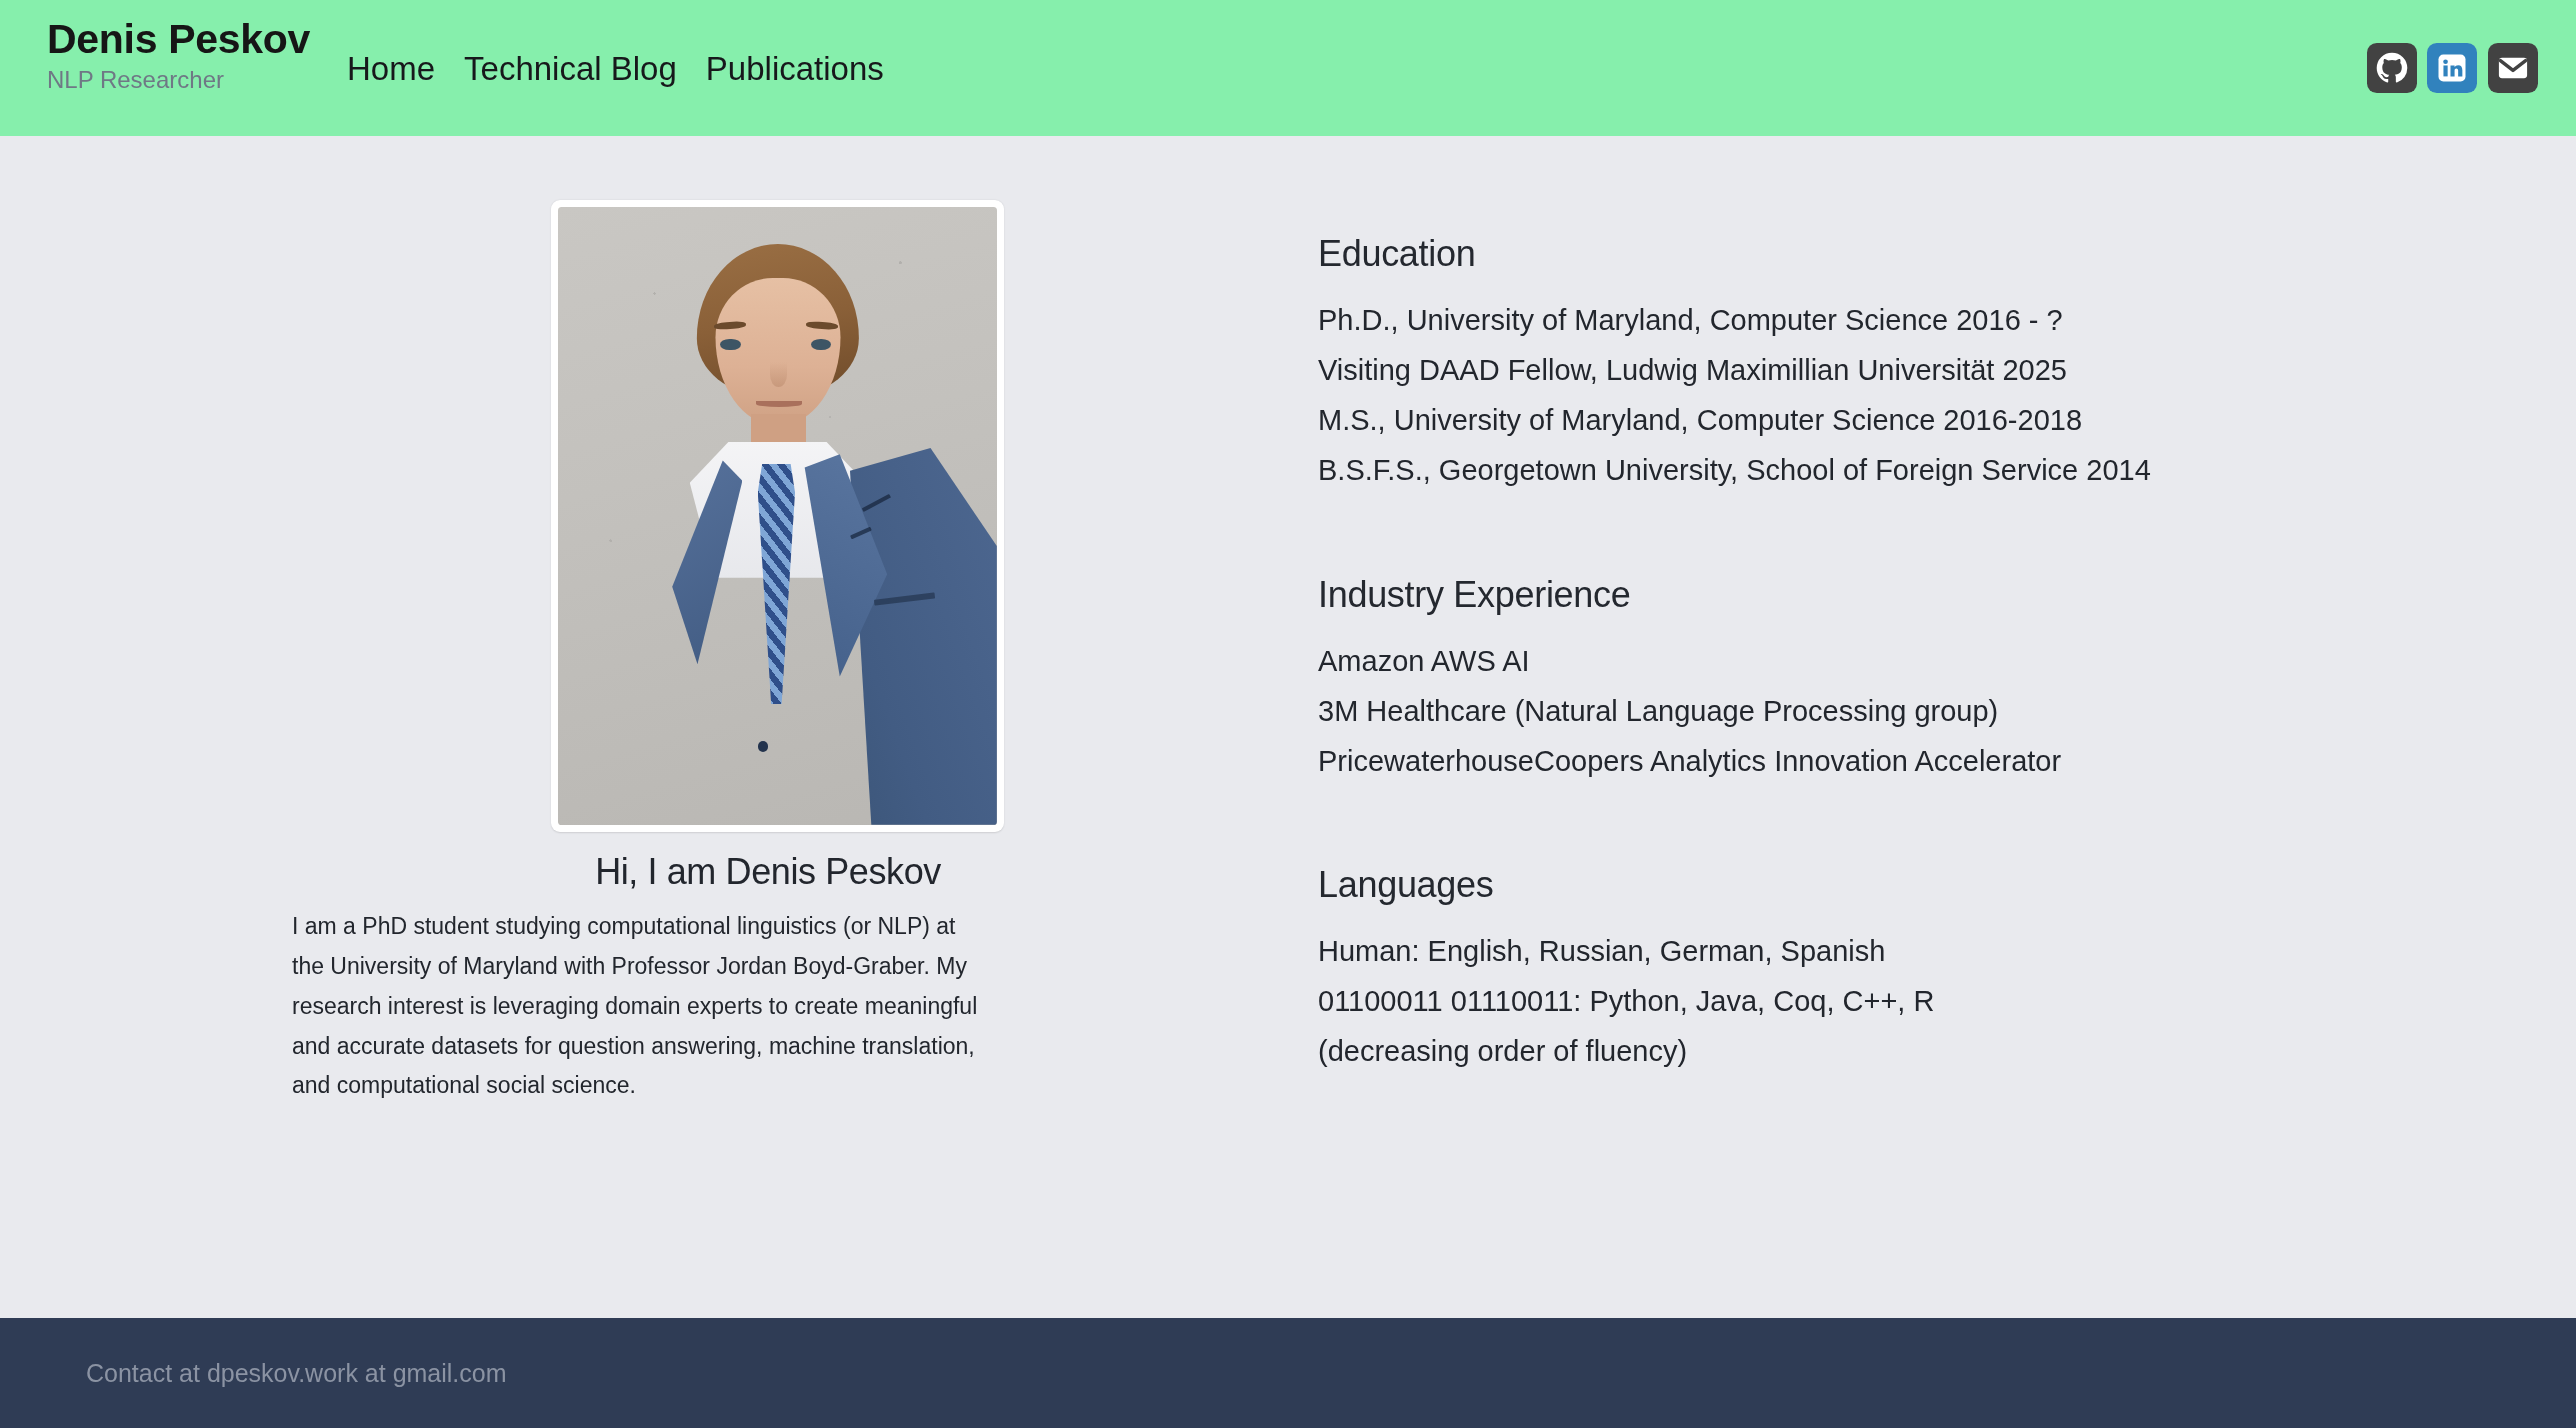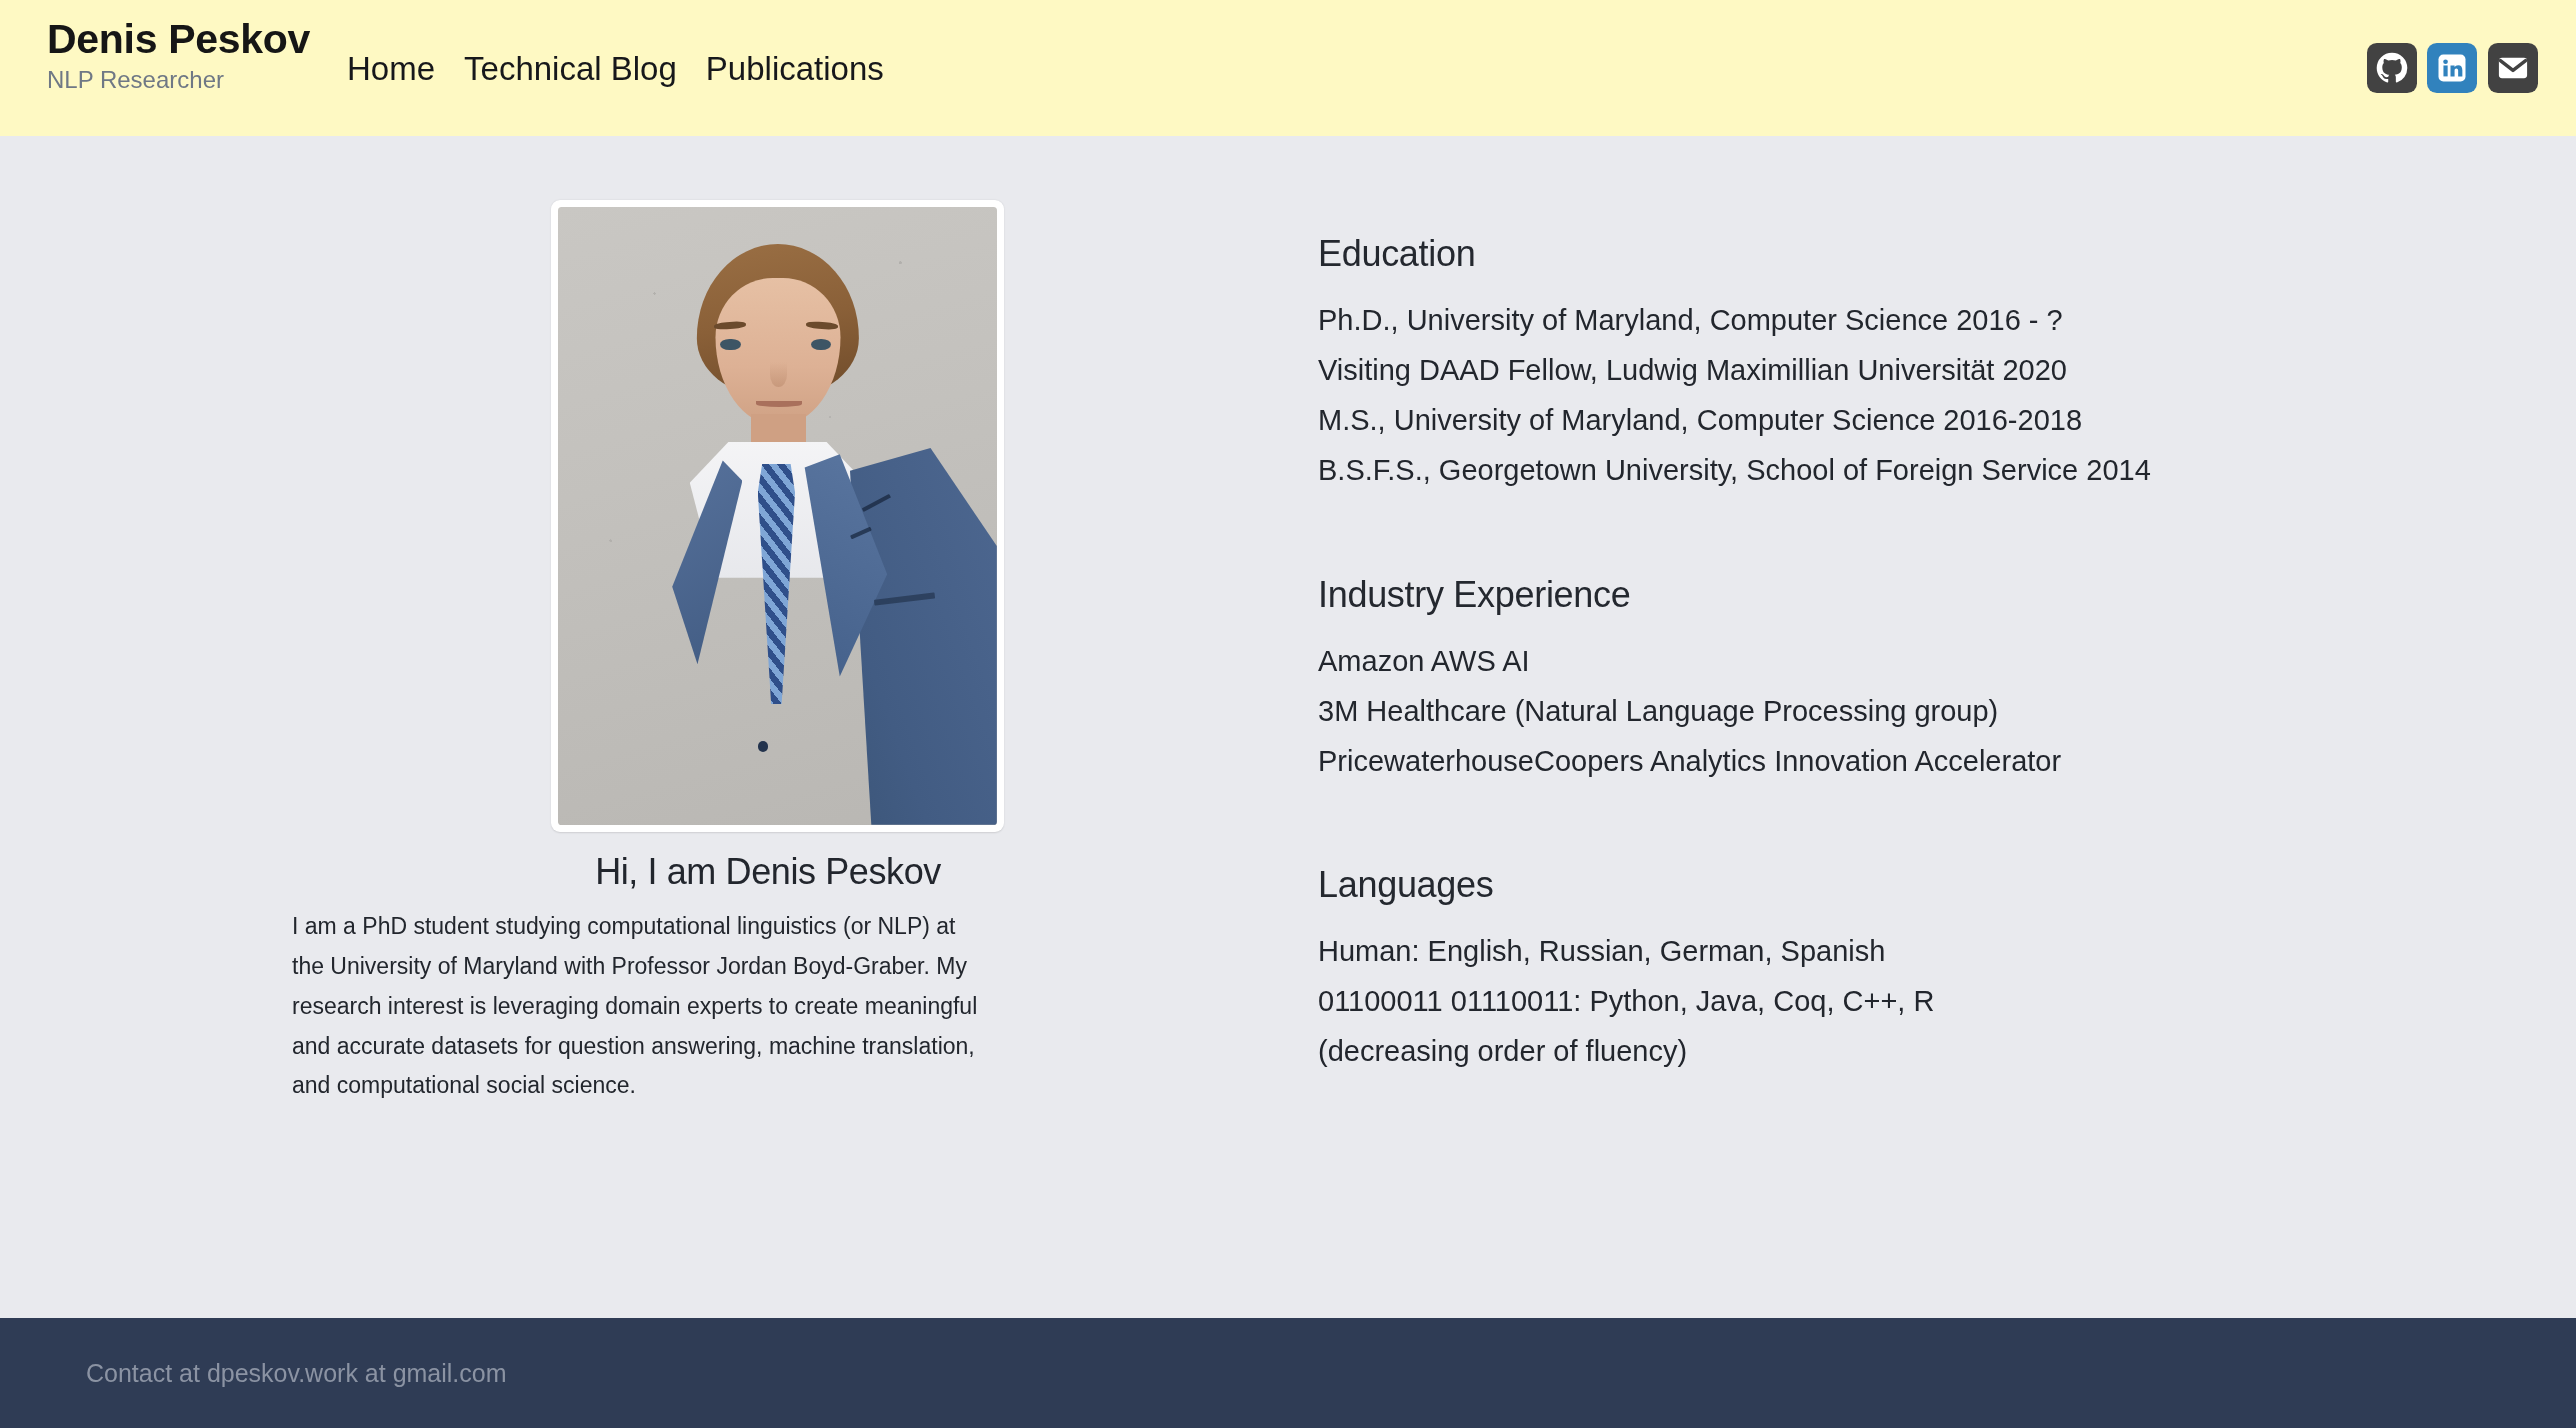--- a/index.html
+++ b/index.html
@@ -8,21 +8,21 @@
     width:2576px; height:1429px;
     background:#e9eaee;
     font-family:"Liberation Sans", sans-serif;
     overflow:hidden;
   }
 
   
   .site-header{
     position:absolute; top:0; left:0;
     width:2576px; height:136px;
-    background:#fef9c3;
+    background:#86efac;
     display:flex; align-items:center;
   }
   .brand{
     position:absolute; left:47px; top:18px;
     display:flex; flex-direction:column; justify-content:center;
   }
   .brand-name{
     font-size:41px; font-weight:700; color:#161616;
     letter-spacing:-0.3px; line-height:1.05;
     font-stretch:condensed;
@@ -312,21 +312,21 @@
     <h1 class="hero-title">Hi, I am Denis Peskov</h1>
     <p class="hero-text">I am a PhD student studying computational linguistics (or NLP) at the University of Maryland with Professor Jordan Boyd-Graber. My research interest is leveraging domain experts to create meaningful and accurate datasets for question answering, machine translation, and computational social science.</p>
   </div>
 
   <div class="right-col">
 
     <div class="section sec-education">
       <h2 class="section-title">Education</h2>
       <div class="section-lines">
         <div>Ph.D., University of Maryland, Computer Science 2016 - ?</div>
-        <div>Visiting DAAD Fellow, Ludwig Maximillian Universität 2020</div>
+        <div>Visiting DAAD Fellow, Ludwig Maximillian Universität 2025</div>
         <div>M.S., University of Maryland, Computer Science 2016-2018</div>
         <div>B.S.F.S., Georgetown University, School of Foreign Service 2014</div>
       </div>
     </div>
 
     <div class="section sec-industry">
       <h2 class="section-title">Industry Experience</h2>
       <div class="section-lines">
         <div>Amazon AWS AI</div>
         <div>3M Healthcare (Natural Language Processing group)</div>

